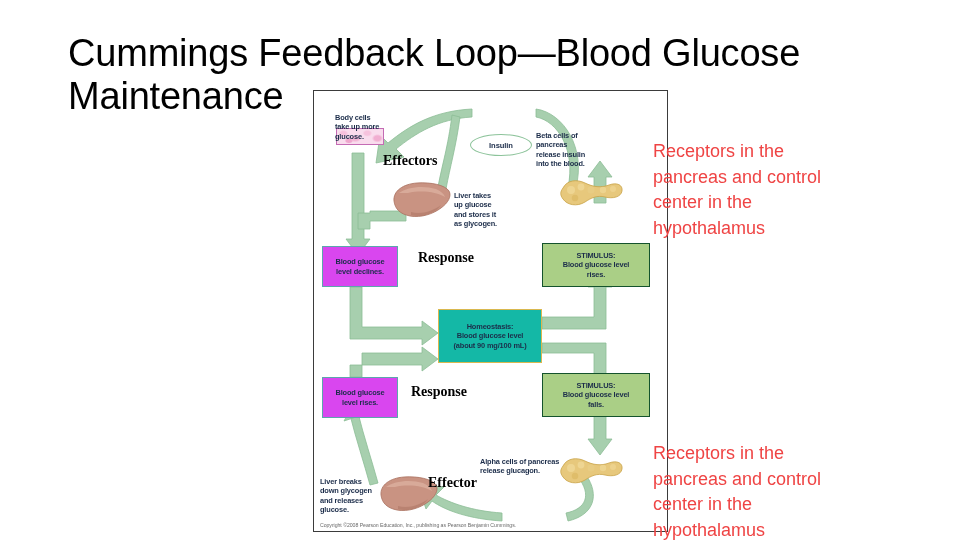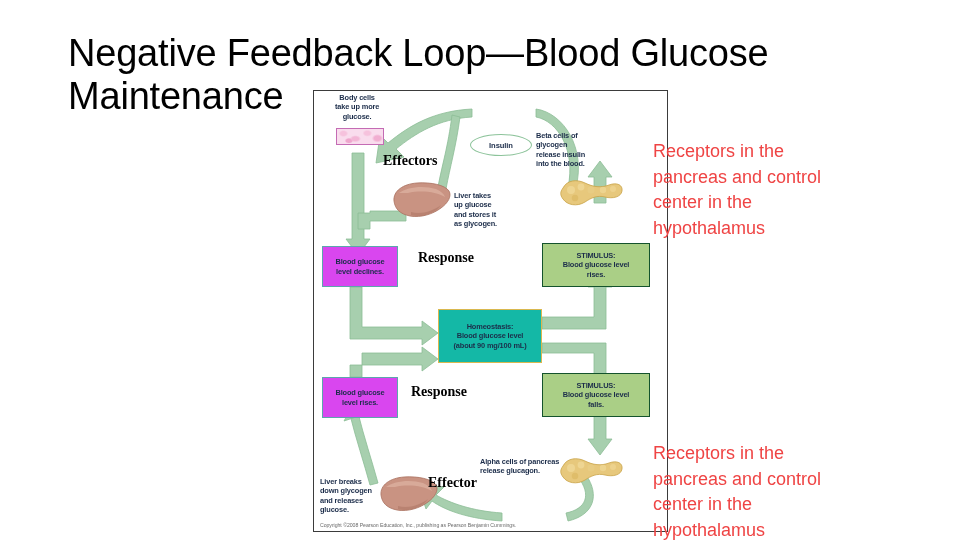--- a/index.html
+++ b/index.html
@@ -135,21 +135,21 @@
     font-family: "Liberation Sans", sans-serif;
     font-size: 18px;
     line-height: 1.42;
     color: #ef4444;
     white-space: pre-line;
   }
 </style>
 </head>
 <body>
 
-<div id="slide-title">Negative Feedback Loop—Blood Glucose
+<div id="slide-title">Cummings Feedback Loop—Blood Glucose
 Maintenance</div>
 
 <div id="diagram-frame">
 
   <svg id="diagram-svg" width="353" height="440" viewBox="0 0 353 440">
     <defs>
       <style>
         .ar { fill:#a7cfae; stroke:#8bbd96; stroke-width:0.8; }
         .arl { fill:none; stroke:#a7cfae; stroke-width:8; stroke-linecap:butt; }
       </style>
@@ -215,31 +215,31 @@
     <circle cx="22" cy="11" r="3.4" fill="#f0d897" opacity="0.8"></circle>
     <circle cx="32" cy="14" r="3.6" fill="#e8cc84" opacity="0.9"></circle>
     <circle cx="44" cy="14" r="3.2" fill="#f0d897" opacity="0.7"></circle>
     <circle cx="54" cy="13" r="3" fill="#efd694" opacity="0.7"></circle>
     <circle cx="16" cy="22" r="3.2" fill="#dcb863" opacity="0.7"></circle>
   </svg>
 
   <div class="pill" style="left:156px; top:7px; width:62px; height:22px;">Insulin</div>
   <div class="pill" style="left:186px; top:410px; width:72px; height:22px;">Glucagon</div>
 
-  <div class="fig-text" style="left:21px; top:2px;text-align:center;">Body cells
+  <div class="fig-text" style="left:21px; top:22px;">Body cells
 take up more
 glucose.</div>
 
   <div class="fig-text" style="left:140px; top:100px;">Liver takes
 up glucose
 and stores it
 as glycogen.</div>
 
   <div class="fig-text" style="left:222px; top:40px;">Beta cells of
-glycogen
+pancreas
 release insulin
 into the blood.</div>
 
   <div class="fig-text" style="left:166px; top:366px;">Alpha cells of pancreas
 release glucagon.</div>
 
   <div class="fig-text" style="left:6px; top:386px;">Liver breaks
 down glycogen
 and releases
 glucose.</div>

